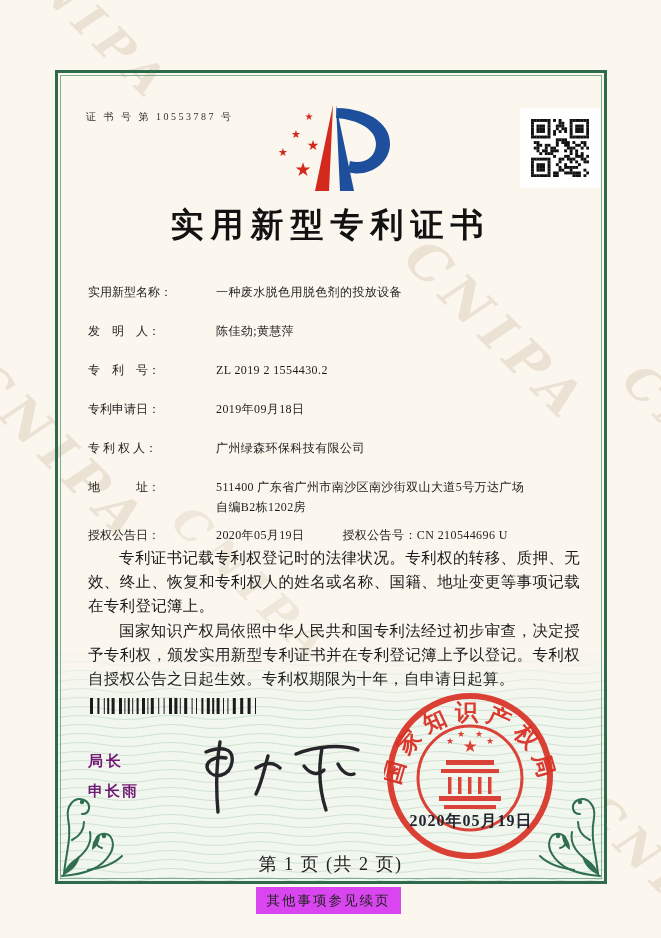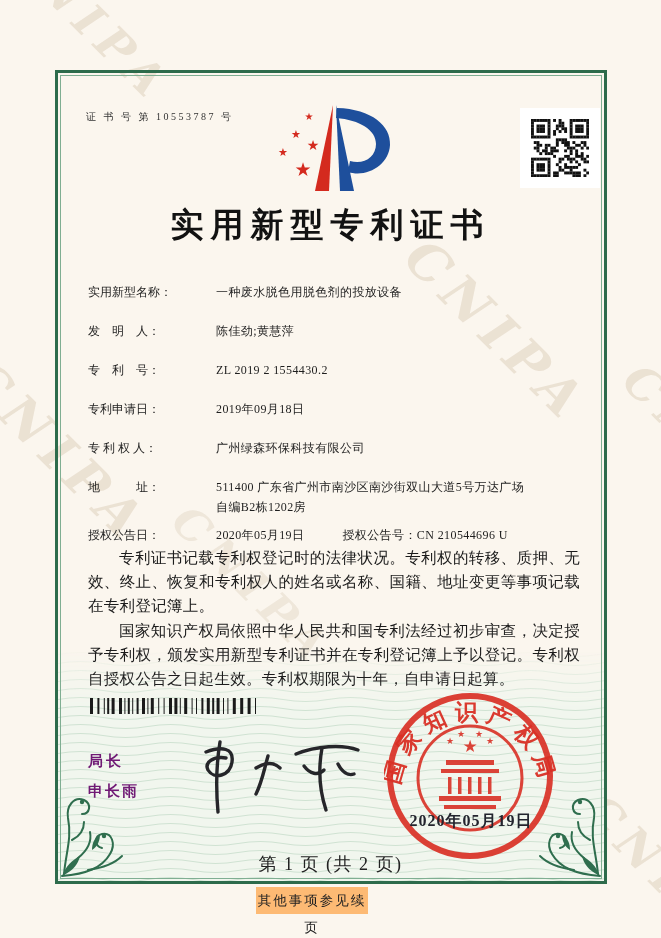--- a/index.html
+++ b/index.html
@@ -75,22 +75,22 @@
   .seal-date{
     position:absolute;left:396px;top:811px;width:150px;text-align:center;
     z-index:3;font-size:16px;font-weight:600;color:#23242e;letter-spacing:1px;
   }
   
   .page-info{
     position:absolute;left:0;top:852px;width:661px;text-align:center;
     font-size:18px;letter-spacing:1.5px;color:#222;z-index:2;
   }
   .cont-tag{
-    position:absolute;left:256px;top:887px;width:112px;height:27px;
-    background:#fdba74;z-index:2;text-align:center;line-height:27px;
+    position:absolute;left:256px;top:887px;width:145px;height:27px;
+    background:#d946ef;z-index:2;text-align:center;line-height:27px;
     font-size:13.5px;letter-spacing:2px;color:#222;
   }
 </style>
 </head>
 <body>
 
 <span class="wm" style="left:-18px;top:-8px;">CNIPA</span>
 <span class="wm" style="left:380px;top:300px;font-size:52px;">CNIPA</span>
 <span class="wm" style="left:-60px;top:420px;font-size:52px;">CNIPA</span>
 <span class="wm" style="left:150px;top:560px;font-size:44px;color:rgba(198,178,148,0.22);">CNIPA</span>

